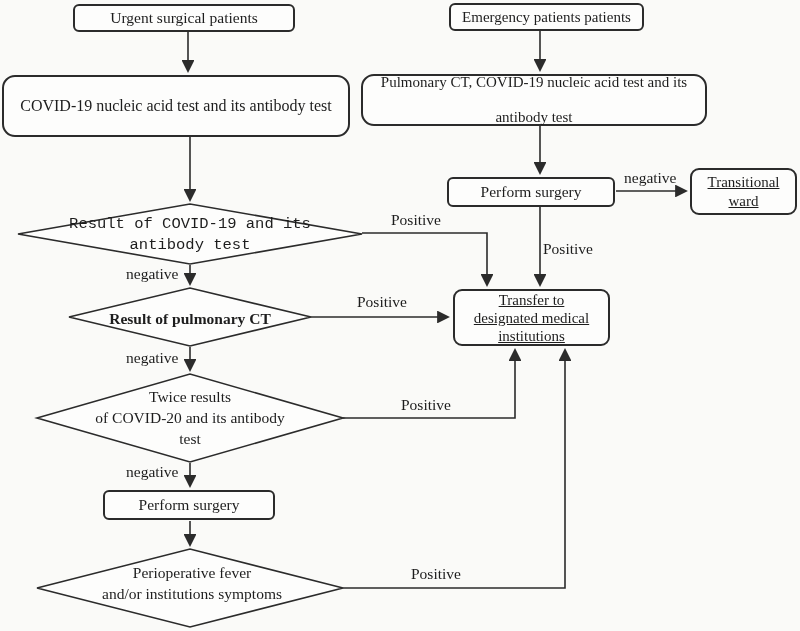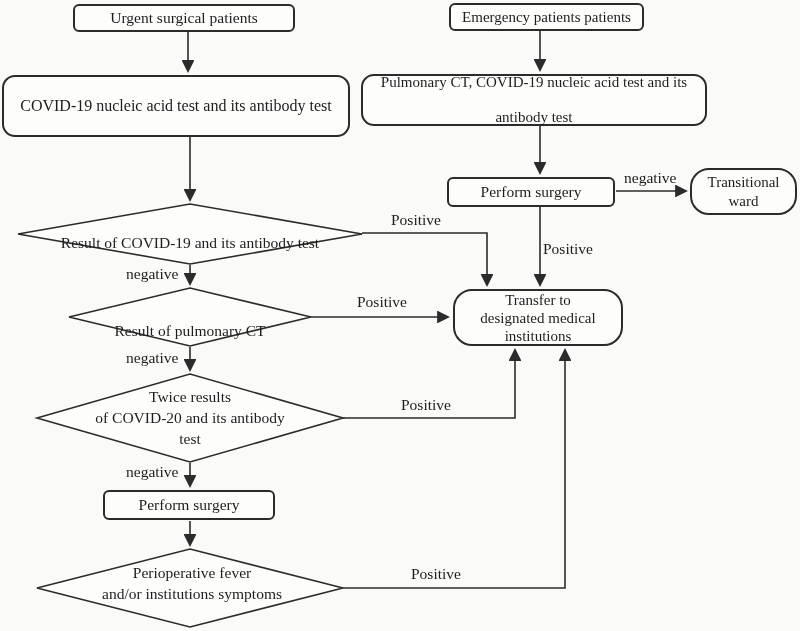--- a/index.html
+++ b/index.html
@@ -22,21 +22,21 @@
   .arrowhead{fill:var(--line);}
   .box{
     position:absolute;box-sizing:border-box;
     border:2px solid var(--line);
     background:var(--fill);
     color:var(--text);
     display:flex;flex-direction:column;align-items:center;justify-content:center;
     text-align:center;font-size:15.5px;line-height:20px;
   }
   .r5{border-radius:6px;}
-  .r9{border-radius:19px;}
+  .r9{border-radius:9px;text-decoration:underline;}
   .r12{border-radius:13px;}
   .dlabel{
     position:absolute;color:var(--text);
     display:flex;flex-direction:column;align-items:center;justify-content:flex-start;
     text-align:center;font-size:15.5px;line-height:21px;
   }
   .elabel{
     position:absolute;color:var(--text);
     font-size:15.5px;line-height:16px;white-space:nowrap;
   }
@@ -95,33 +95,33 @@
 
   <div class="box r5" style="left:447px;top:177px;width:168px;height:30px;">
     <span>Perform surgery</span>
   </div>
 
   <div class="box r9" style="left:690px;top:168px;width:107px;height:47px;font-size:15px;line-height:19px;">
     <span>Transitional</span>
     <span>ward</span>
   </div>
 
-  <div class="box r9" style="left:453px;top:289px;width:170px;height:57px;font-size:15px;line-height:18px;">
+  <div class="box r9" style="left:453px;top:289px;width:157px;height:57px;font-size:15px;line-height:18px;">
     <span>Transfer to</span>
     <span>designated medical</span>
     <span>institutions</span>
   </div>
 
   <div class="box r5" style="left:103px;top:490px;width:172px;height:30px;">
     <span>Perform surgery</span>
   </div>
 
-  <div class="dlabel" style="left:30px;top:232px;width:320px;">Result of COVID-19 and its antibody test</div>
+  <div class="dlabel" style="left:30px;top:214px;width:320px;font-family:Liberation Mono, monospace;">Result of COVID-19 and its antibody test</div>
 
-  <div class="dlabel" style="left:69px;top:320px;width:242px;">Result of pulmonary CT</div>
+  <div class="dlabel" style="left:69px;top:308px;width:242px;font-weight:bold;">Result of pulmonary CT</div>
 
   <div class="dlabel" style="left:55px;top:386px;width:270px;">
     <span>Twice results</span>
     <span>of COVID-20 and its antibody</span>
     <span>test</span>
   </div>
 
   <div class="dlabel" style="left:58px;top:562px;width:268px;">
     <span>Perioperative fever</span>
     <span>and/or institutions symptoms</span>

